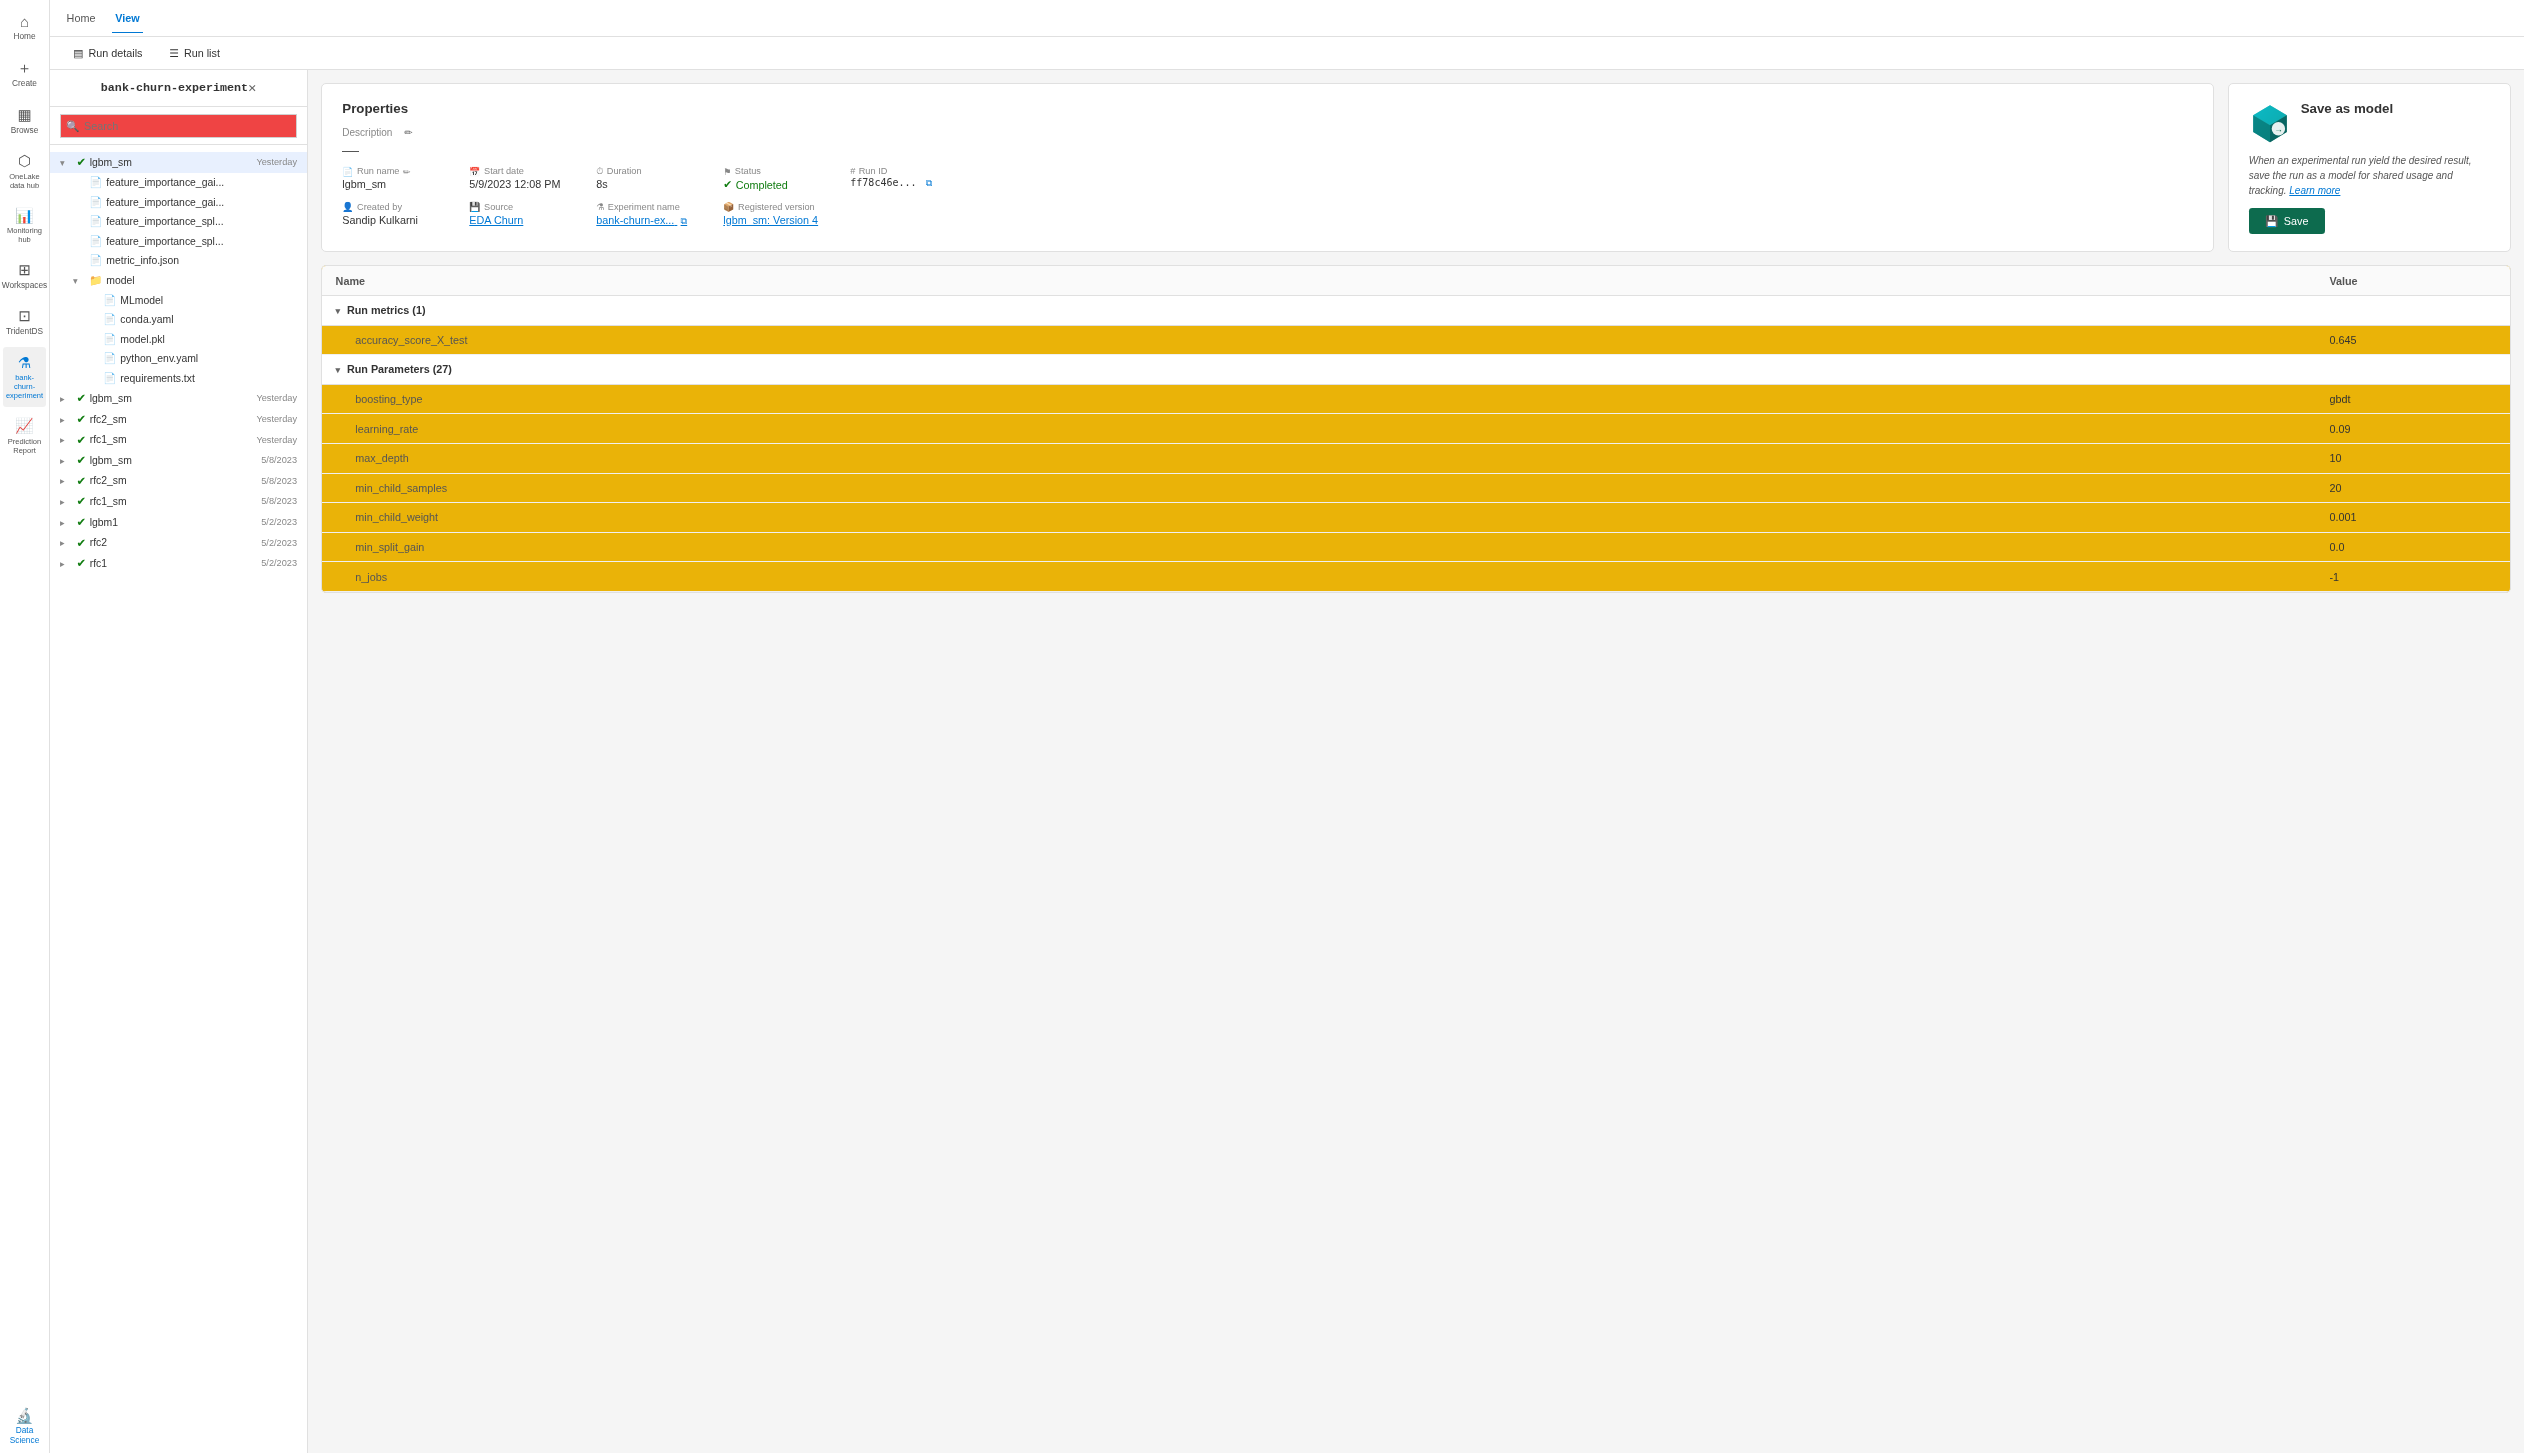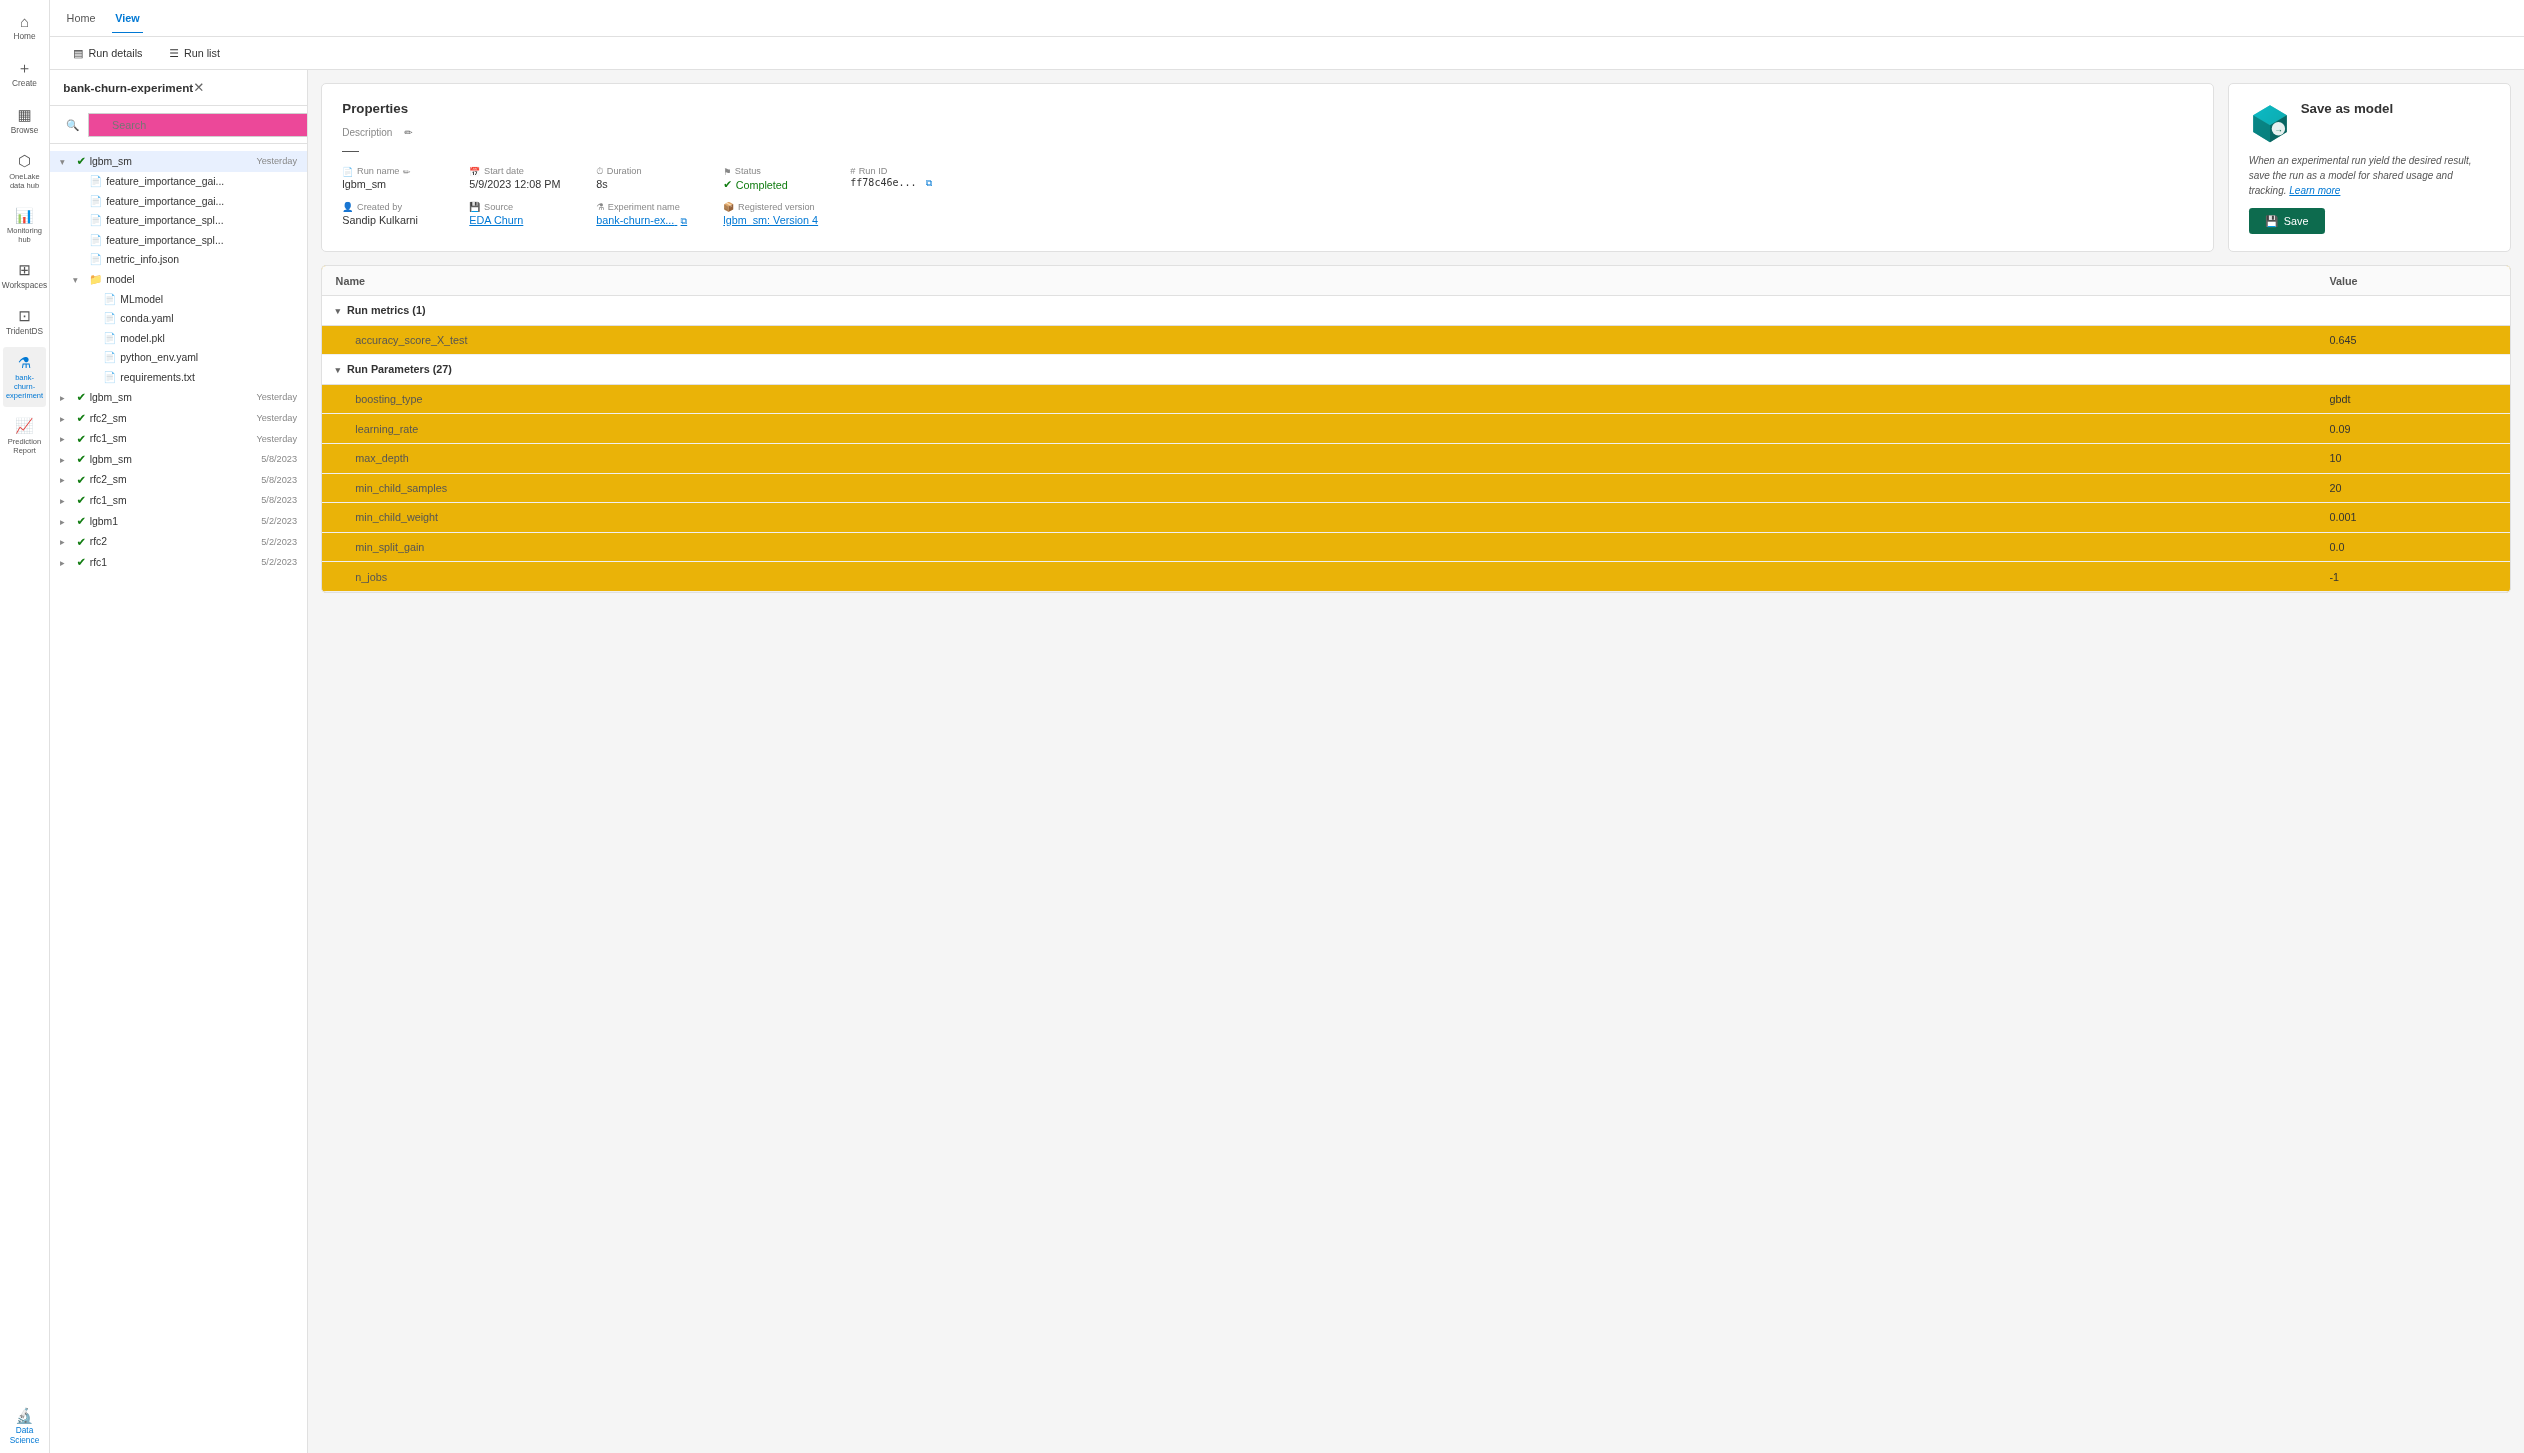--- a/index.html
+++ b/index.html
@@ -91,42 +91,42 @@
       background: #fff;
       border-right: 0.8px solid #e0e0e0;
       display: flex;
       flex-direction: column;
       overflow: hidden;
       flex-shrink: 0;
     }
     .sidebar-header {
       display: flex;
       align-items: center;
-      justify-content: flex-start;
+      justify-content: center;
       padding: 10px 13.3px;
       border-bottom: 0.8px solid #e0e0e0;
+      font-family: Liberation Mono, monospace;
     }
     .sidebar-title {
       font-size: 11.7px;
       font-weight: 600;
       color: #333;
     }
     .sidebar-search {
       padding: 6.7px 10px;
       border-bottom: 0.8px solid #e0e0e0;
     }
     .sidebar-search input {
       width: 100%;
       border: 0.8px solid #d0d0d0;
       border-radius: 0;
       padding: 5px 8.3px 5px 23px;
       font-size: 10.8px;
       outline: none;
-      background: #ec4899;
-      margin-left: 28px;
+      background: #ef4444;
     }
     .sidebar-search-wrap {
       position: relative;
     }
     .sidebar-search-wrap .search-icon-inner {
       position: absolute;
       left: 6.7px;
       top: 50%;
       transform: translateY(-50%);
       color: #888;

